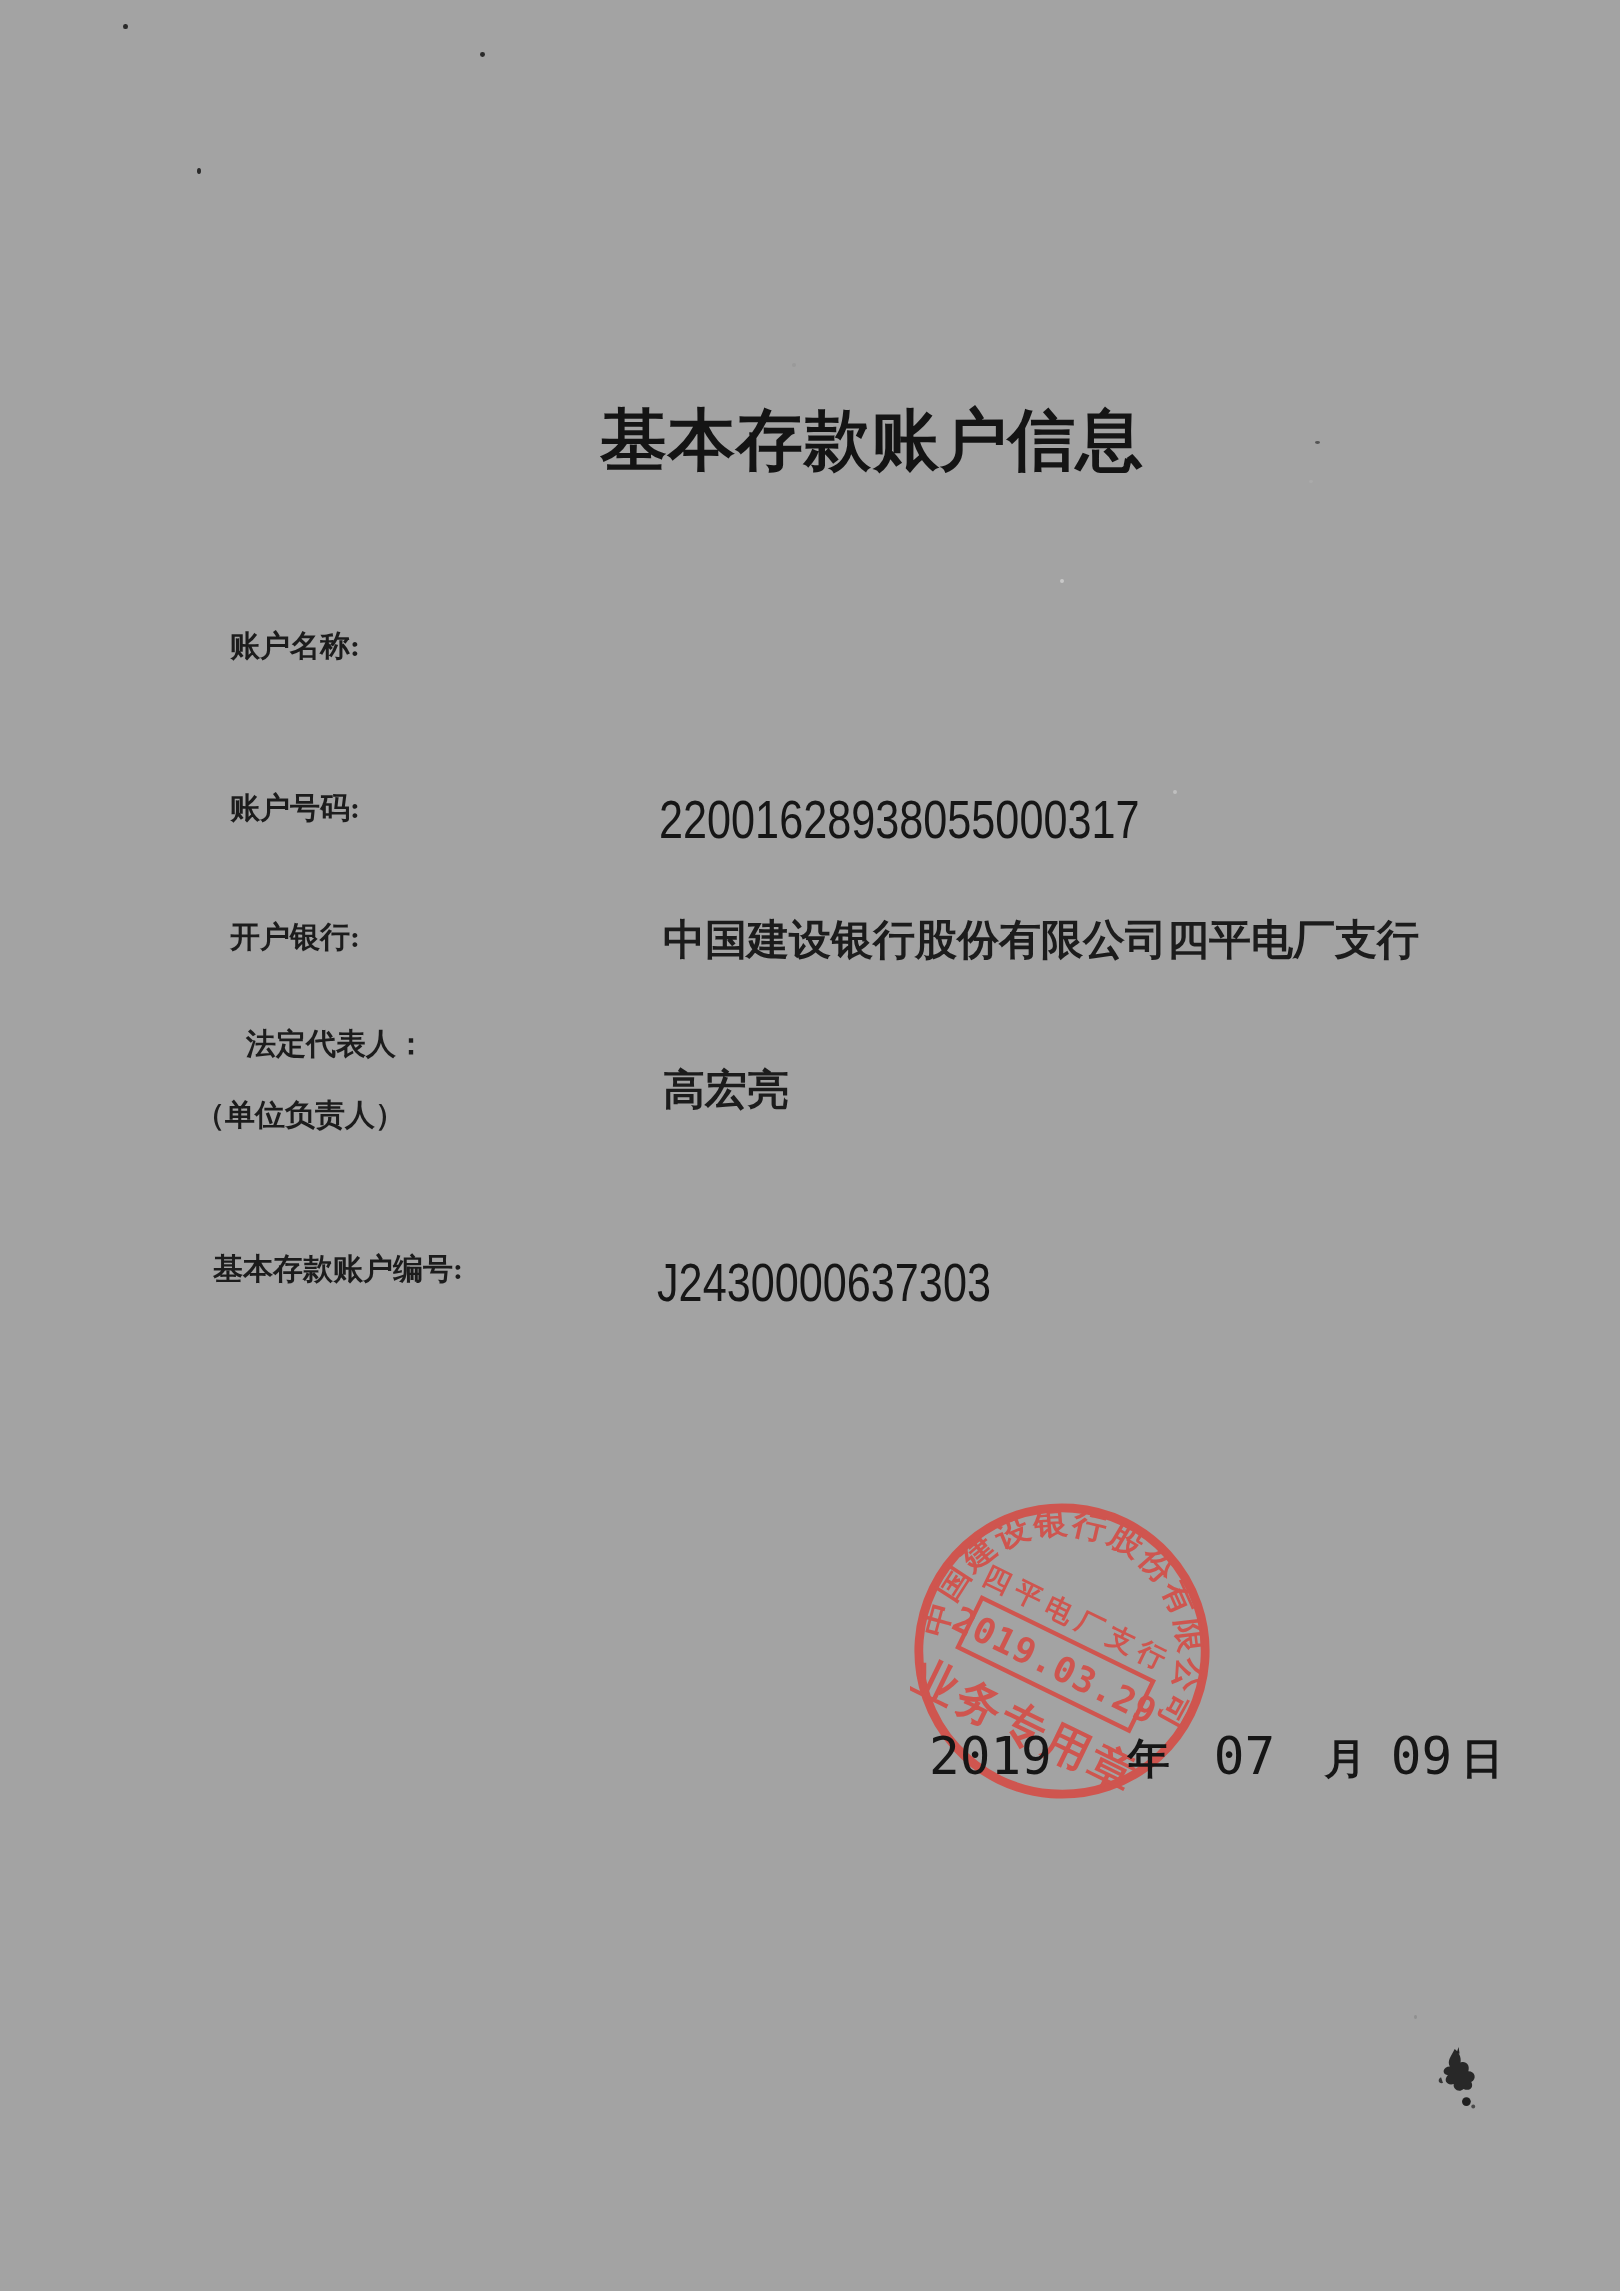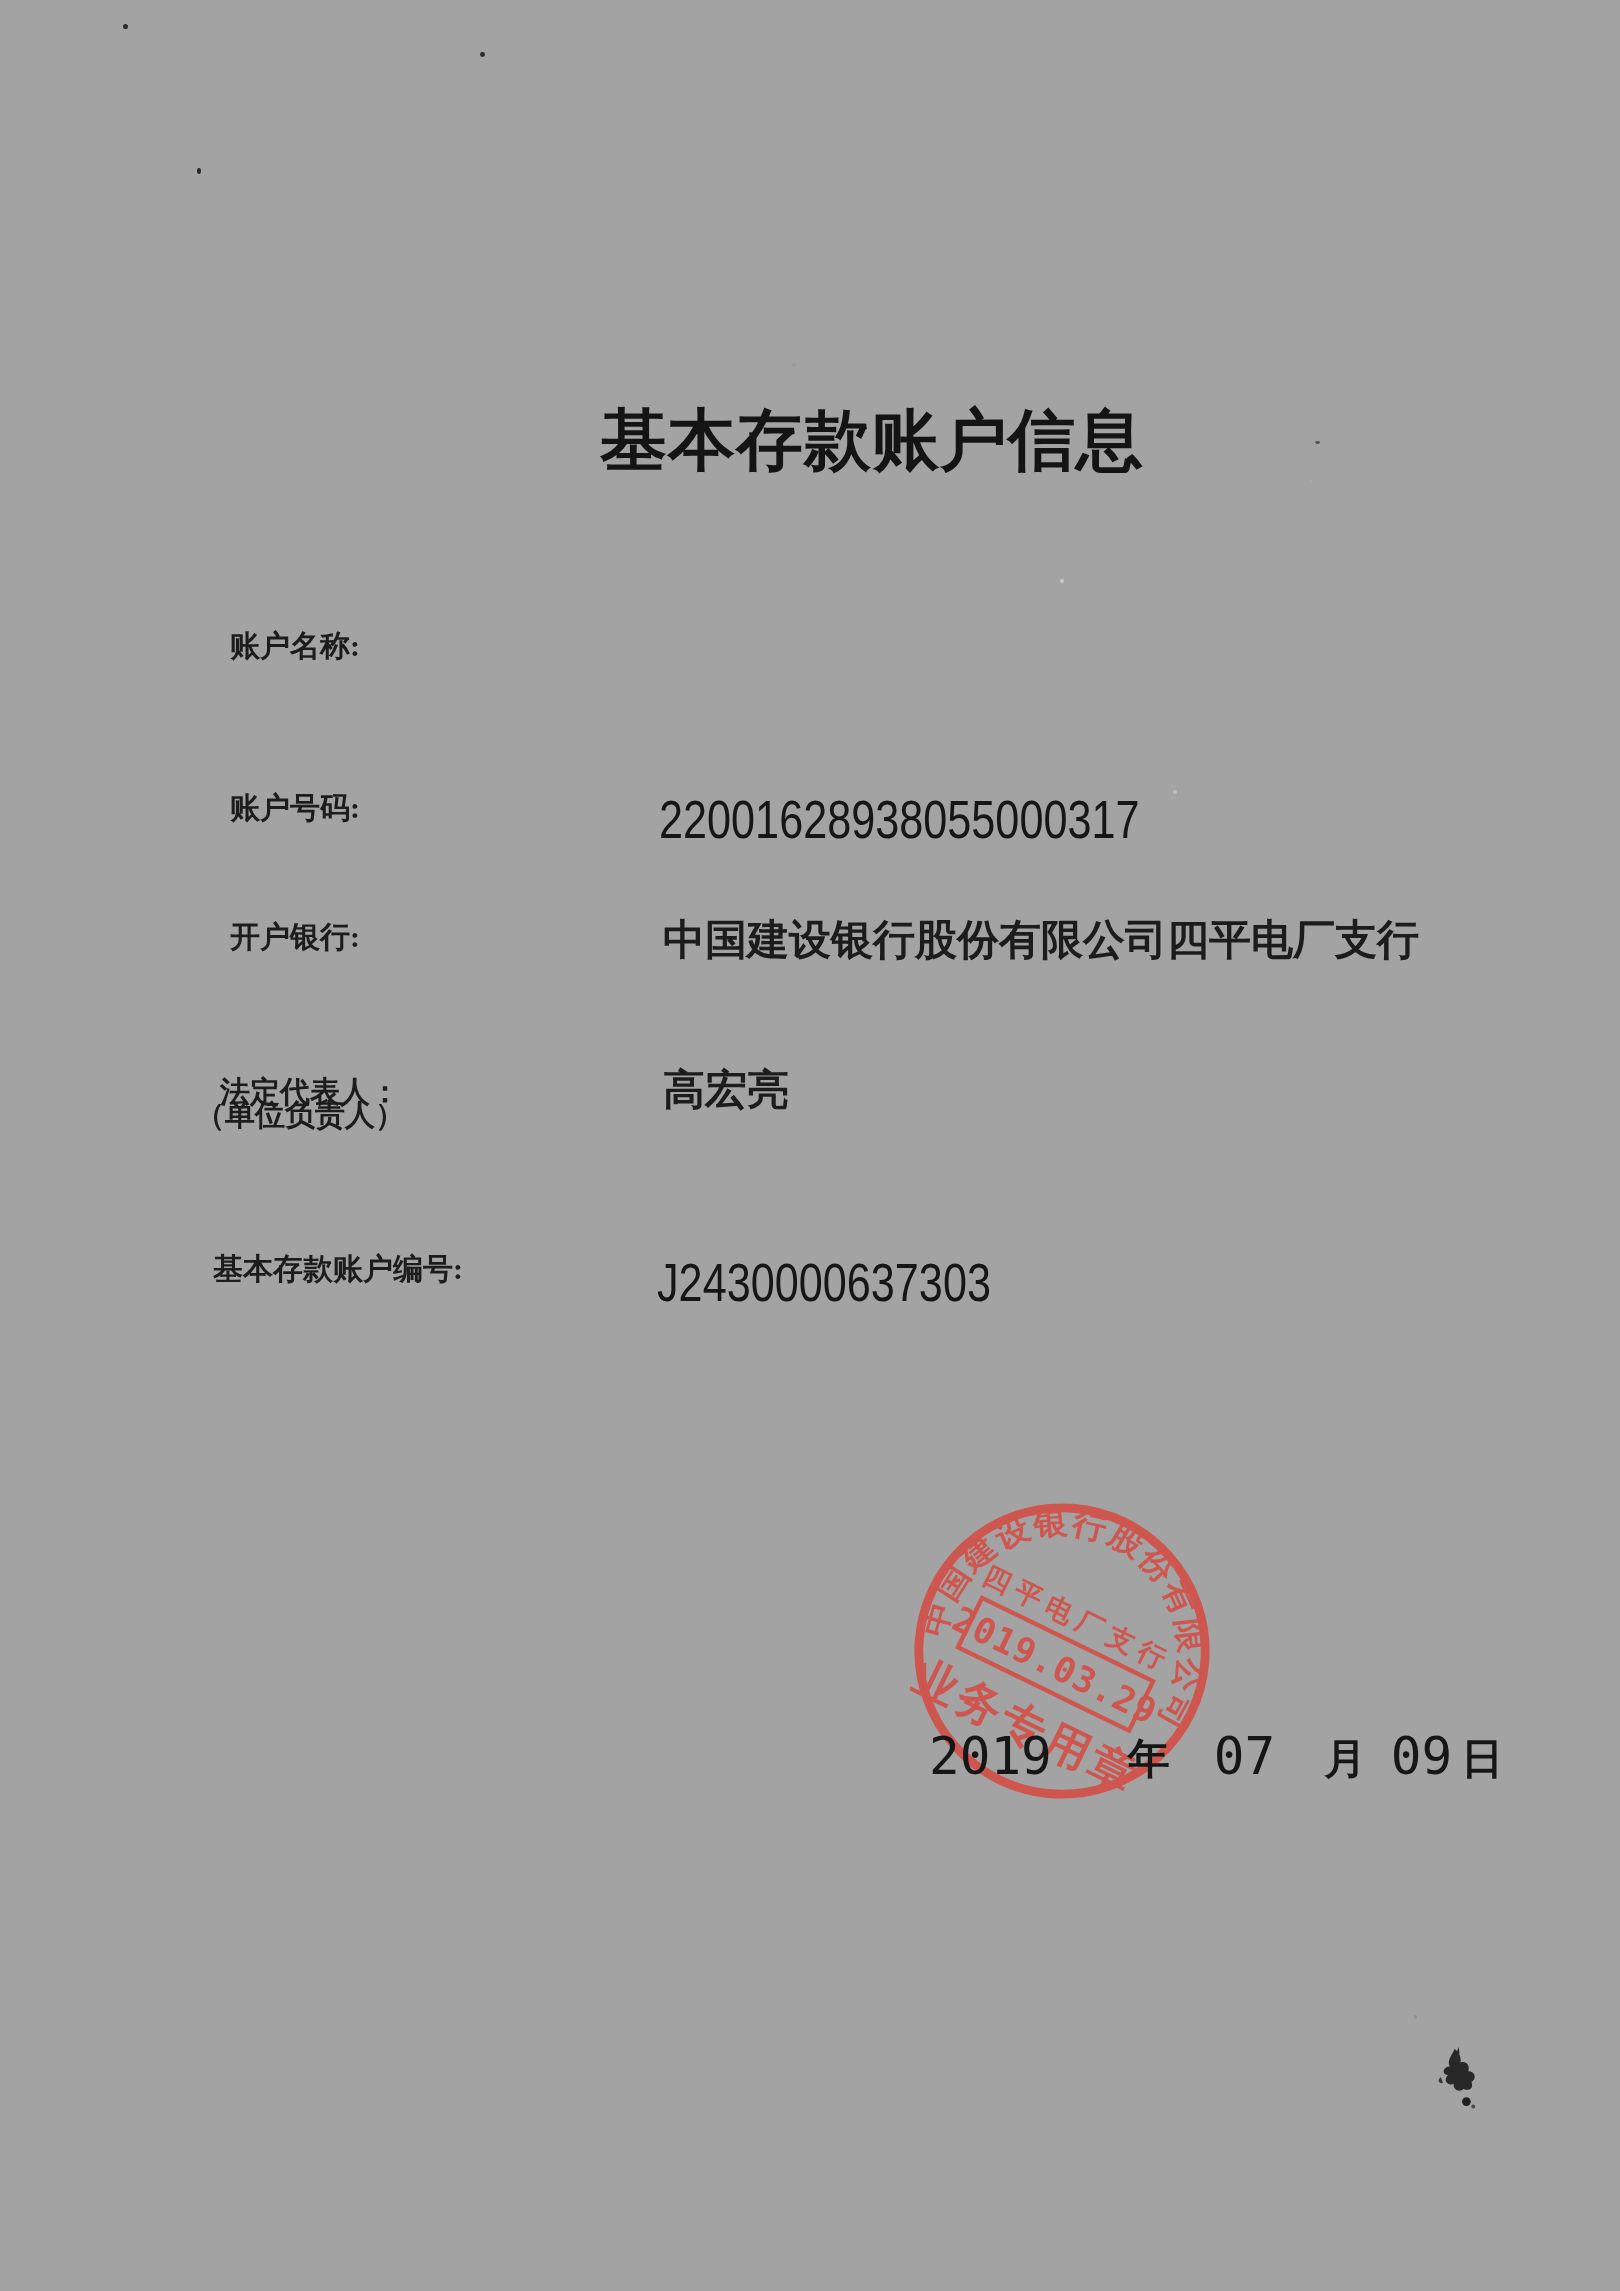--- a/index.html
+++ b/index.html
@@ -25,21 +25,21 @@
   .val{font-size:42px;font-weight:600;color:#1c1c1c;}
   .num{
     font-family:"Liberation Sans","DejaVu Sans",sans-serif;
     font-size:54px;font-weight:500;color:#161616;
     transform:scaleX(0.8);transform-origin:0 0;letter-spacing:0px;
   }
 
   .f1l{left:230px;top:631px;}   .f1v{left:665px;top:627px;}
   .f2l{left:230px;top:793px;}   .f2v{left:659px;top:792px;}
   .f3l{left:230px;top:922px;}   .f3v{left:663px;top:919px;}
-  .f4l1{left:220px;top:1029px;margin-top:48px;} .f4l2{left:195px;top:1100px;}
+  .f4l1{left:246px;top:1029px;} .f4l2{left:195px;top:1100px;}
   .f4v{left:663px;top:1069px;}
   .f5l{left:213px;top:1254px;}  .f5v{left:657px;top:1255px;}
 
   .stamp{
     left:910px;top:1499px;width:304px;height:304px;
     z-index:3;
   }
   .stamp svg text{font-family:"Liberation Serif","DejaVu Serif",serif;font-weight:600;}
   .stamp svg text.mono{font-family:"DejaVu Sans Mono","Liberation Mono",monospace;font-weight:700;}
 

